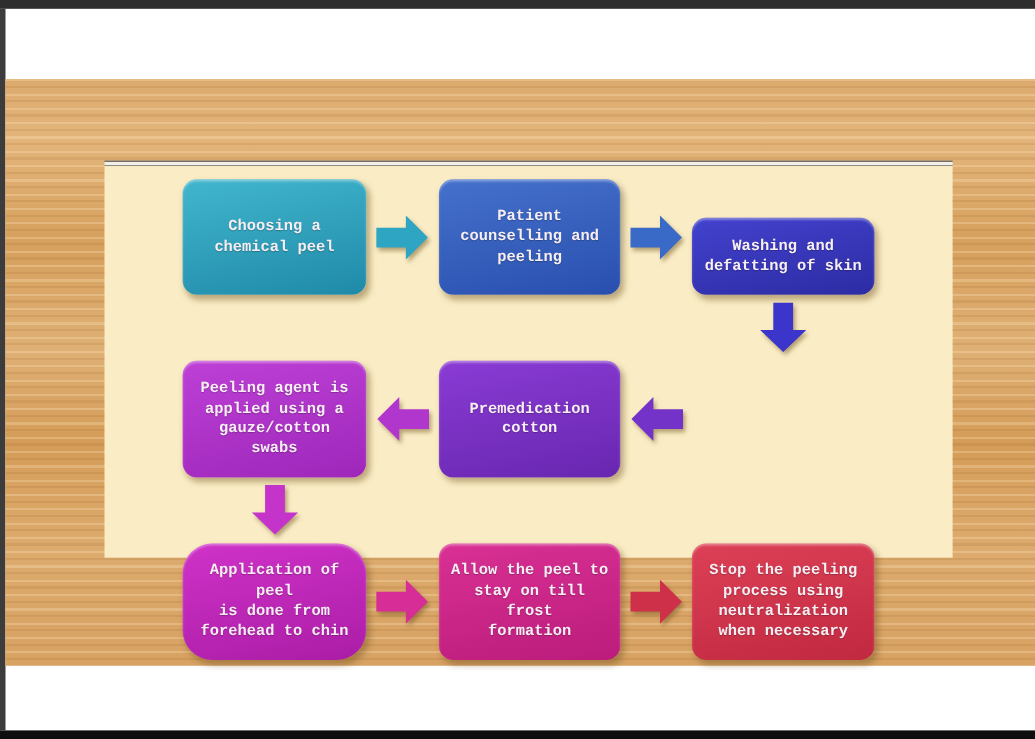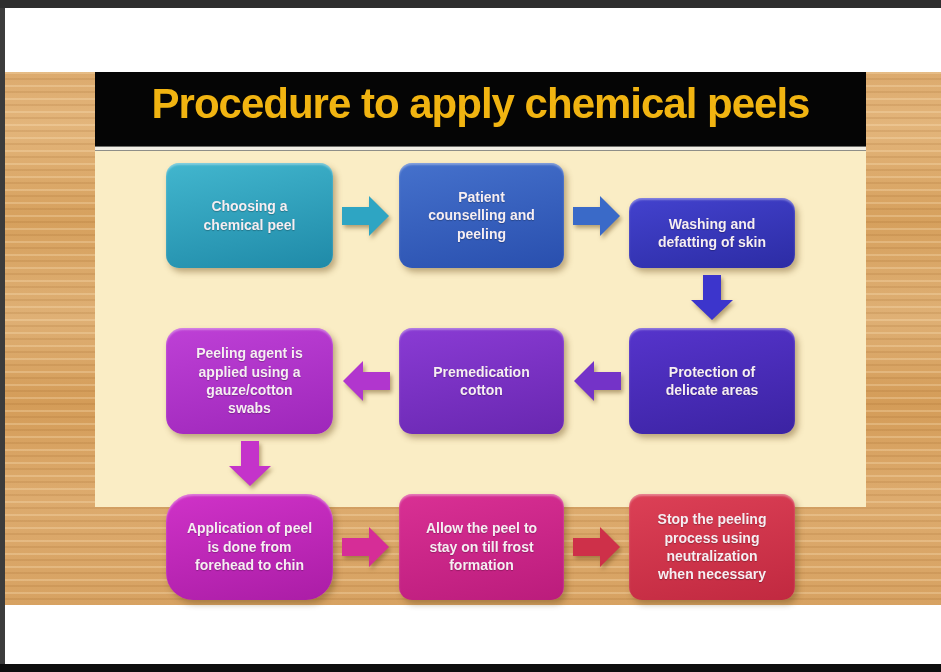--- a/index.html
+++ b/index.html
@@ -23,21 +23,21 @@
         #d49c58 62%,#ddab6e 80%,#d7a262 100%);
   }
 
   .title-bar{position:absolute;left:90px;top:0;width:771px;height:74px;background:#050505;
     display:flex;align-items:center;justify-content:center;}
   .title-text{font-size:42px;font-weight:700;letter-spacing:-1px;line-height:1;
     padding-bottom:10px;white-space:nowrap;}
   .separator{position:absolute;left:90px;top:74px;width:771px;height:5px;
     background:linear-gradient(180deg,#6e6e6a 0 1px,#f2efe6 1px 4px,#8e8e88 4px 5px);}
 
-  .content{position:absolute;left:90px;top:79px;width:771px;height:356px;background:#faedc5;}
+  .content{position:absolute;left:90px;top:79px;width:771px;height:356px;background:#faedc5;font-family:Liberation Mono, monospace;}
 
   .grid{display:grid;
     grid-template-columns:167px 66px 165px 65px 166px;
     grid-template-rows:105px 60px 106px 60px 106px;
     padding:12px 0 0 71px;}
   .c1{grid-column:1}.c2{grid-column:2}.c3{grid-column:3}.c4{grid-column:4}.c5{grid-column:5}
   .r1{grid-row:1}.r2{grid-row:2}.r3{grid-row:3}.r4{grid-row:4}.r5{grid-row:5}
 
   .step-box{border-radius:13px;display:flex;align-items:center;justify-content:center;
     text-align:center;color:#f6eef2;font-weight:700;font-size:14px;line-height:1.32;
@@ -50,23 +50,20 @@
 </head>
 <body>
 
 <div class="frame">
   <div class="frame-top"></div>
   <div class="frame-left"></div>
   <div class="frame-bottom"></div>
 
   <div class="slide">
 
-    <div class="title-bar">
-      <div class="title-text" style="color: rgb(241, 180, 17);">Procedure to apply chemical peels</div>
-    </div>
     <div class="separator"></div>
 
     <div class="content">
       <div class="grid">
 
         <div class="step-box c1 r1" style="background: linear-gradient(168deg, rgb(66, 182, 206) 0%, rgb(31, 138, 168) 100%);">Choosing a
 chemical peel</div>
         <div class="arrow-cell c2 r1">
           <svg width="48" height="44" viewBox="0 0 48 44">
             <polygon points="0,13 27,13 27,2 47,22 27,42 27,31 0,31" fill="#2ea5c3"></polygon>
@@ -82,35 +79,33 @@
         </div>
         <div class="step-box c5 r1" style="background: linear-gradient(168deg, rgb(67, 66, 206) 0%, rgb(44, 44, 164) 100%); margin-top: 35px;">Washing and
 defatting of skin</div>
 
         <div class="arrow-cell c5 r2">
           <svg width="44" height="46" viewBox="0 0 44 46">
             <polygon points="13,0 31,0 31,25 43,25 22,45 1,25 13,25" fill="#3c35cc"></polygon>
           </svg>
         </div>
 
-        <div class="step-box c5 r3" style="background: linear-gradient(168deg, rgb(86, 52, 204) 0%, rgb(59, 35, 162) 100%);">Protection of
-delicate areas</div>
         <div class="arrow-cell c4 r3">
           <svg width="48" height="44" viewBox="0 0 48 44">
             <polygon points="48,13 21,13 21,2 1,22 21,42 21,31 48,31" fill="#7433c8"></polygon>
           </svg>
         </div>
         <div class="step-box c3 r3" style="background: linear-gradient(168deg, rgb(138, 59, 212) 0%, rgb(104, 39, 176) 100%);">Premedication
 cotton</div>
         <div class="arrow-cell c2 r3">
           <svg width="48" height="44" viewBox="0 0 48 44">
             <polygon points="48,13 21,13 21,2 1,22 21,42 21,31 48,31" fill="#b136ce"></polygon>
           </svg>
         </div>
-        <div class="step-box c1 r3" style="background: linear-gradient(168deg, rgb(190, 64, 214) 0%, rgb(158, 39, 186) 100%); border-radius: 17px;">Peeling agent is
+        <div class="step-box c1 r3" style="background: linear-gradient(168deg, rgb(190, 64, 214) 0%, rgb(158, 39, 186) 100%);">Peeling agent is
 applied using a
 gauze/cotton
 swabs</div>
 
         <div class="arrow-cell c1 r4">
           <svg width="44" height="46" viewBox="0 0 44 46">
             <polygon points="13,0 31,0 31,25 43,25 22,45 1,25 13,25" fill="#c433ca"></polygon>
           </svg>
         </div>
 

